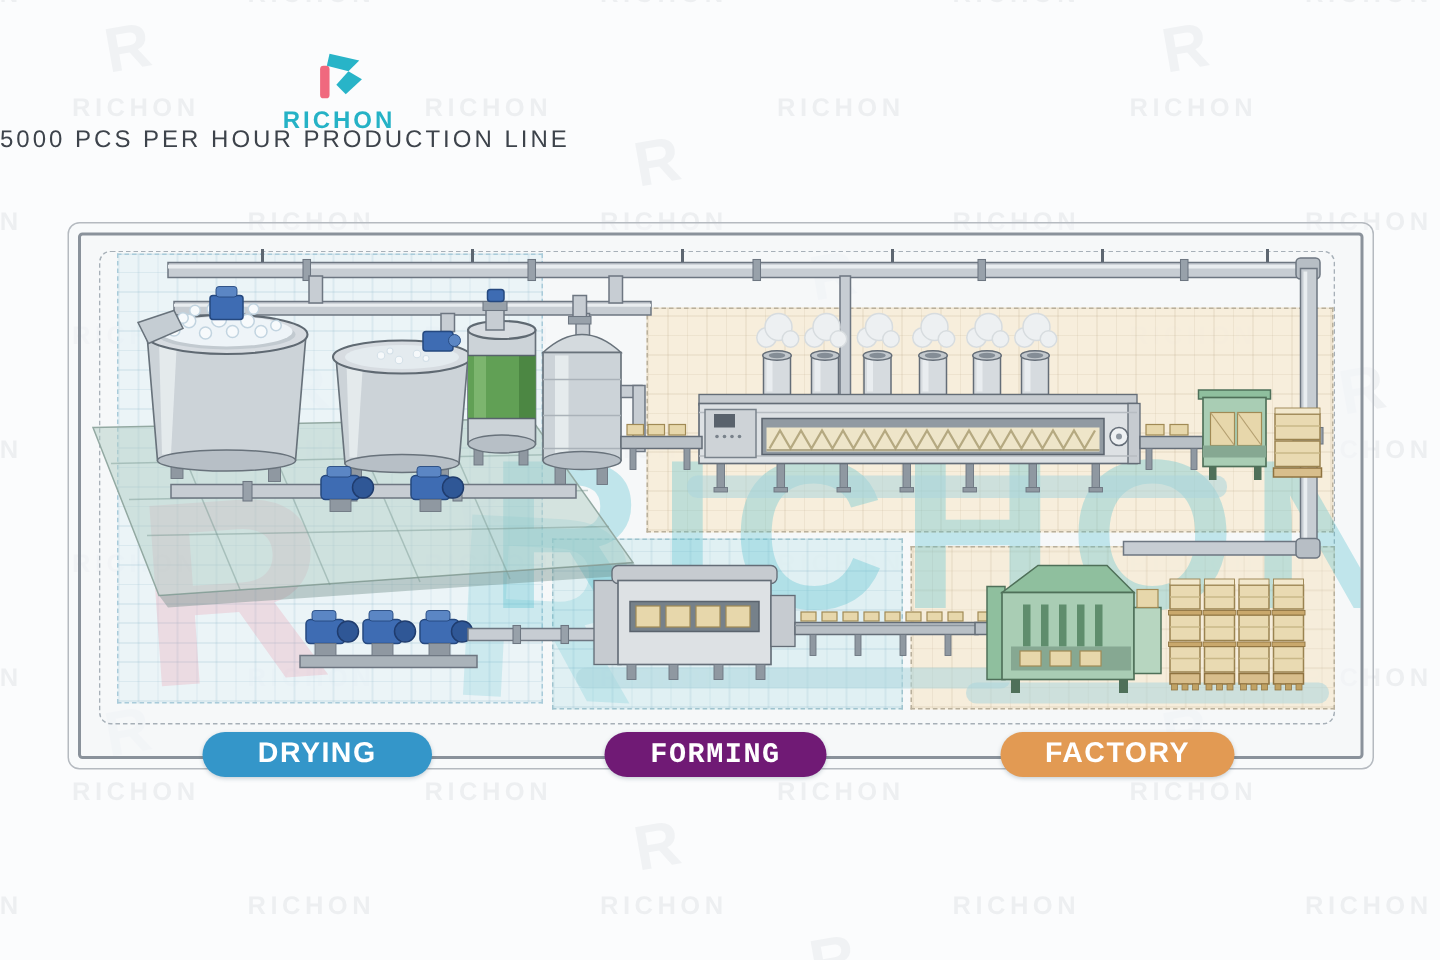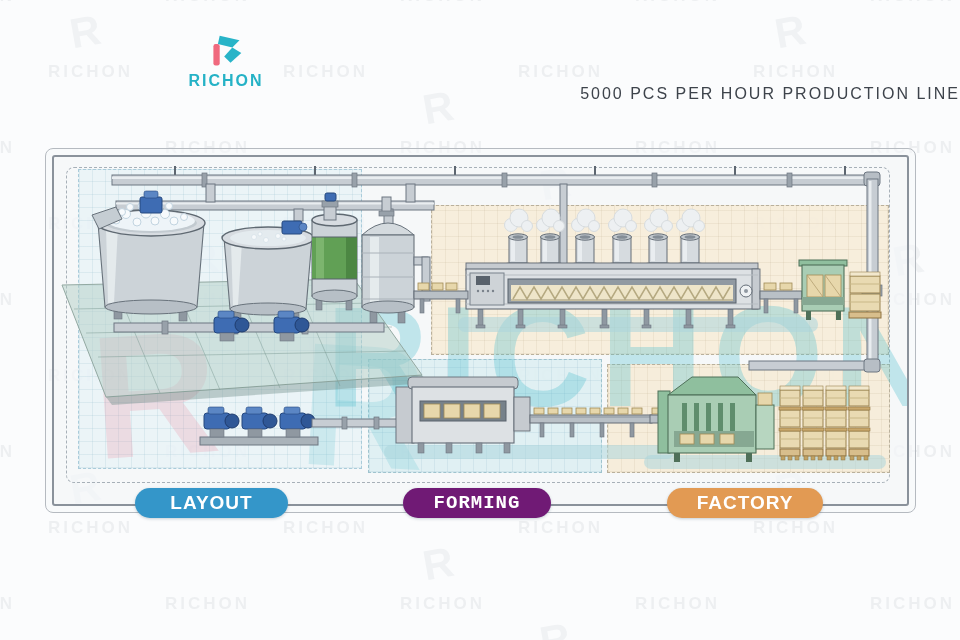--- a/index.html
+++ b/index.html
@@ -11,21 +11,21 @@
   .wm-layer{position:absolute;inset:0;z-index:0;overflow:hidden;pointer-events:none}
   .wm-t{position:absolute;font-weight:700;font-size:17px;letter-spacing:3px;color:rgba(125,135,146,.11);white-space:nowrap}
   .wm-r{position:absolute;font-weight:700;font-size:42px;color:rgba(125,135,146,.085);transform:rotate(-10deg)}
   
   .hdr{position:absolute;left:0;top:0;width:960px;height:140px;z-index:3}
   .logo{position:absolute;left:178px;top:33px;width:96px;text-align:center}
   .logo-mark{display:block;margin:0 auto;width:36px;height:38px}
   .logo-text{margin-top:1px;font-size:16px;font-weight:700;letter-spacing:2px;color:#25b2c6}
   .title{position:absolute;left:0;right:0;top:42px;margin:0;text-align:center;
     font-size:29px;font-weight:700;letter-spacing:2px;color:#3a4047}
-  .subtitle{position:absolute;left:0;right:0;top:85px;text-align:right;
+  .subtitle{position:absolute;left:0;right:0;top:85px;text-align:left;
     font-size:16px;font-weight:400;letter-spacing:2px;color:#3d434b}
   
   .frame{position:absolute;left:45px;top:148px;width:869px;height:363px;z-index:1;
     border:1px solid #b5bac0;border-radius:8px;background:rgba(246,248,249,.55)}
   .frame-inner{position:absolute;inset:6px;border:2px solid #8a929b;border-radius:3px;
     background:rgba(243,245,247,.38);overflow:hidden}
   .dash{position:absolute;border:1px dashed #a7b0b8}
   .outer-dash{left:12px;top:10px;width:822px;height:314px;border-radius:8px}
   .pulping-zone{left:24px;top:12px;width:282px;height:298px;border:1.5px dashed #a9cbda;
     background-color:rgba(224,240,246,.5)}
@@ -474,15 +474,15 @@
       <g>
         <use href="#pstack"></use>
           <use href="#pstack" x="23"></use>
         <use href="#pstack" x="46"></use>
           <use href="#pstack" x="69"></use>
       </g>
     </svg>
   </div>
 </div>
 
-<div class="pill p0" style="background: rgb(52, 150, 201);">LAYOUT</div>
+<div class="pill p0" style="background: rgb(52, 150, 201);">DRYING</div>
 <div class="pill p1" style="background: #701a75; font-family: Liberation Mono, monospace;">FORMING</div>
 <div class="pill p2" style="background: rgb(226, 154, 83);">FACTORY</div>
 
 </body></html>

